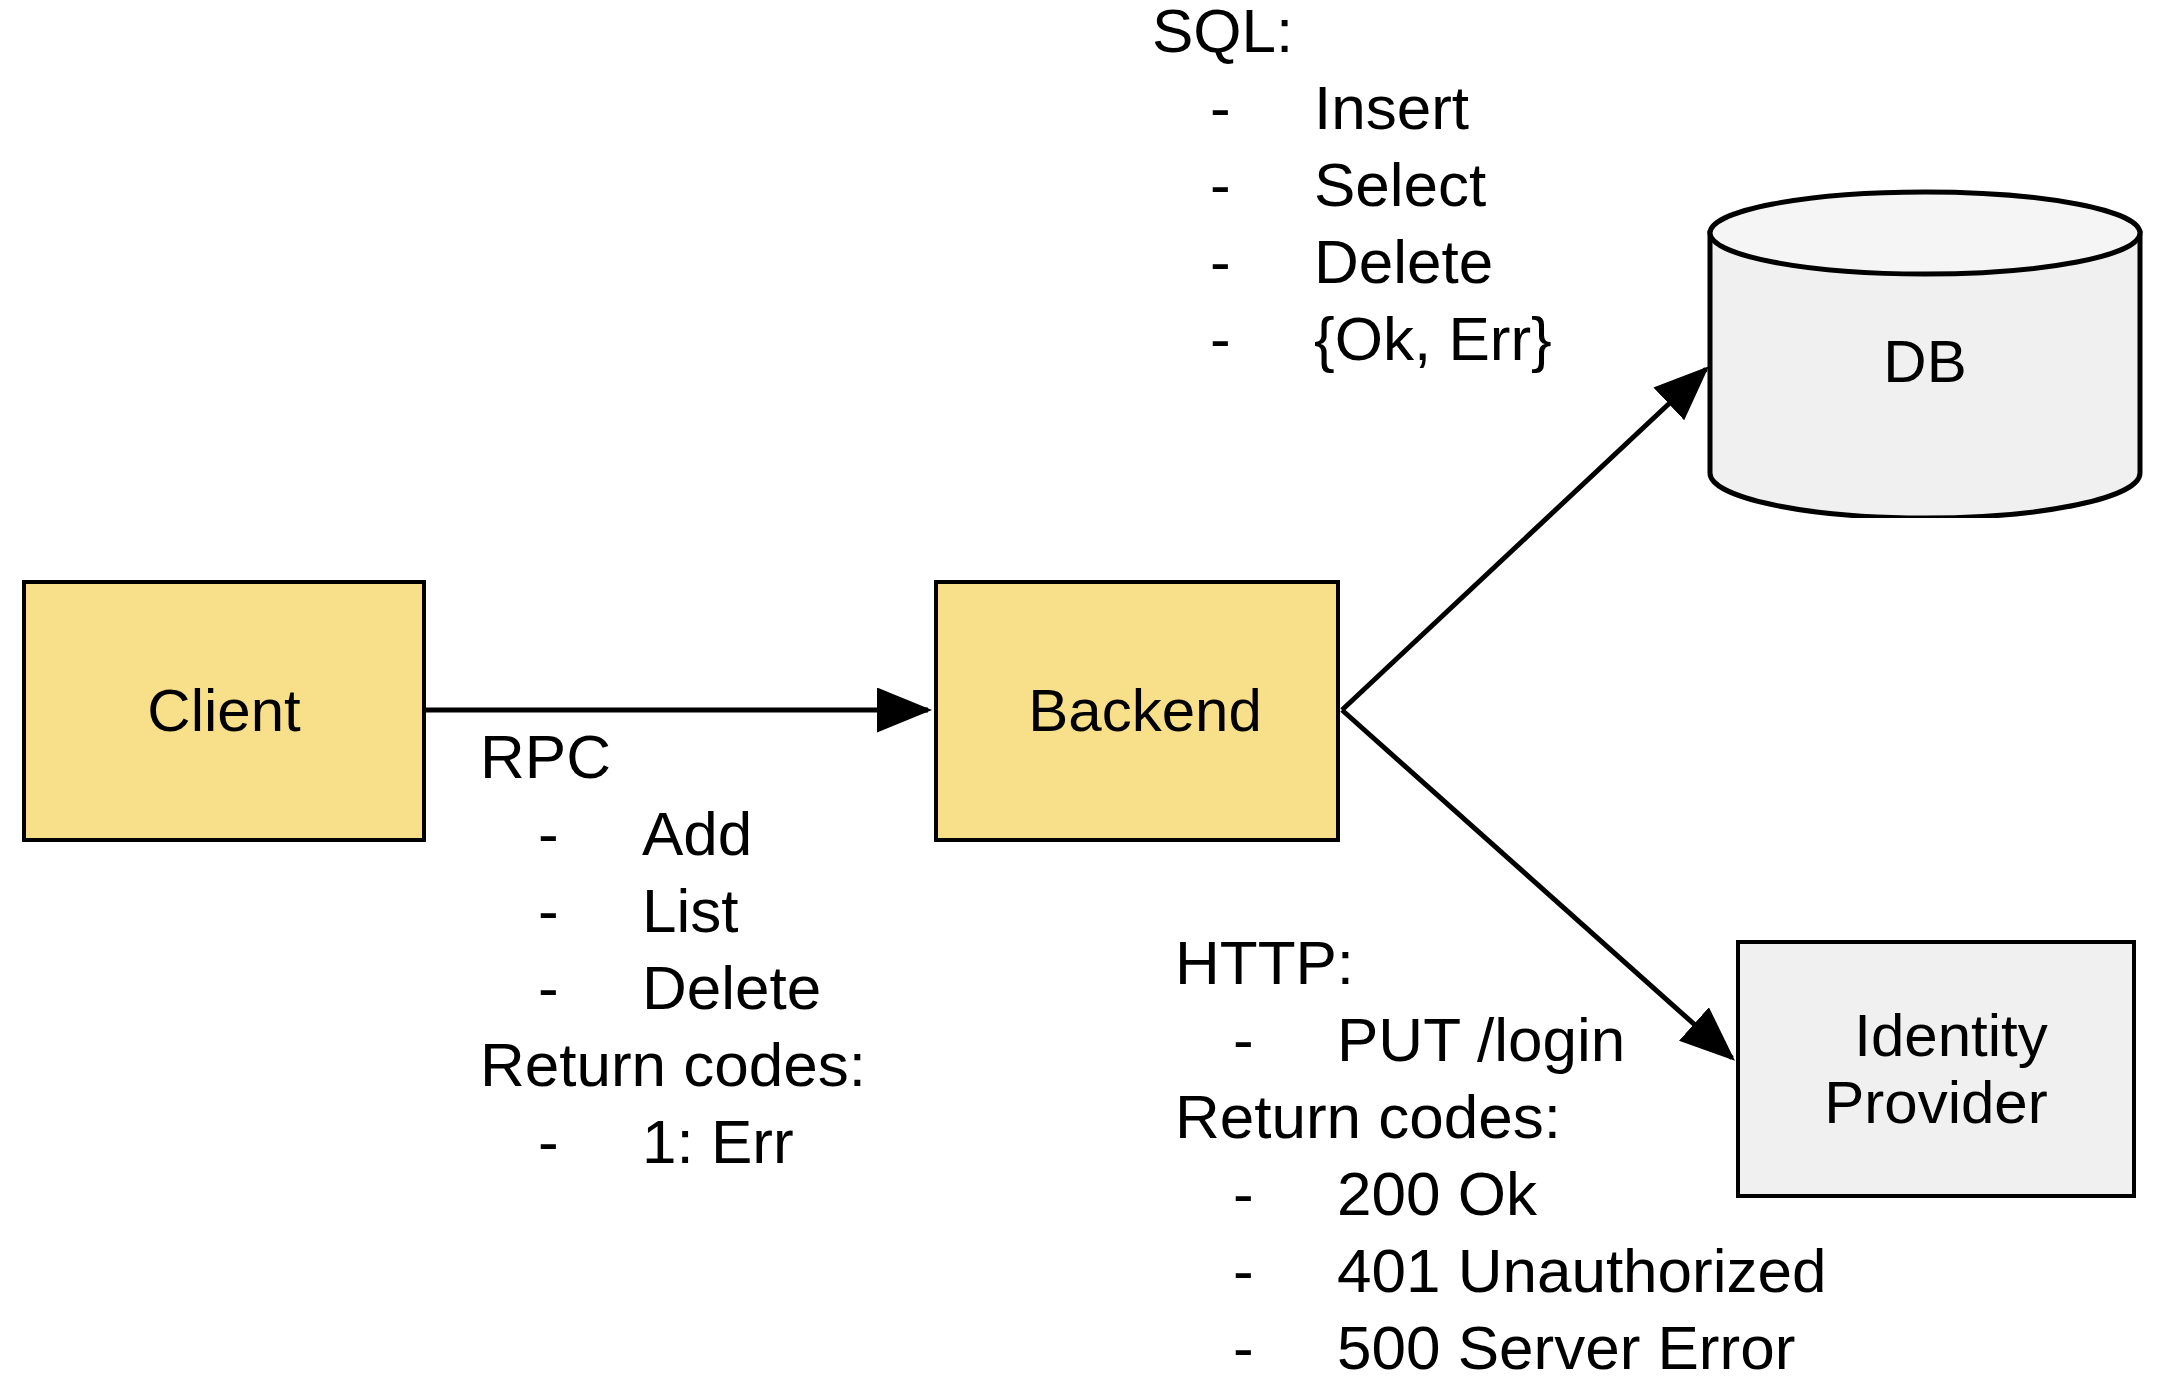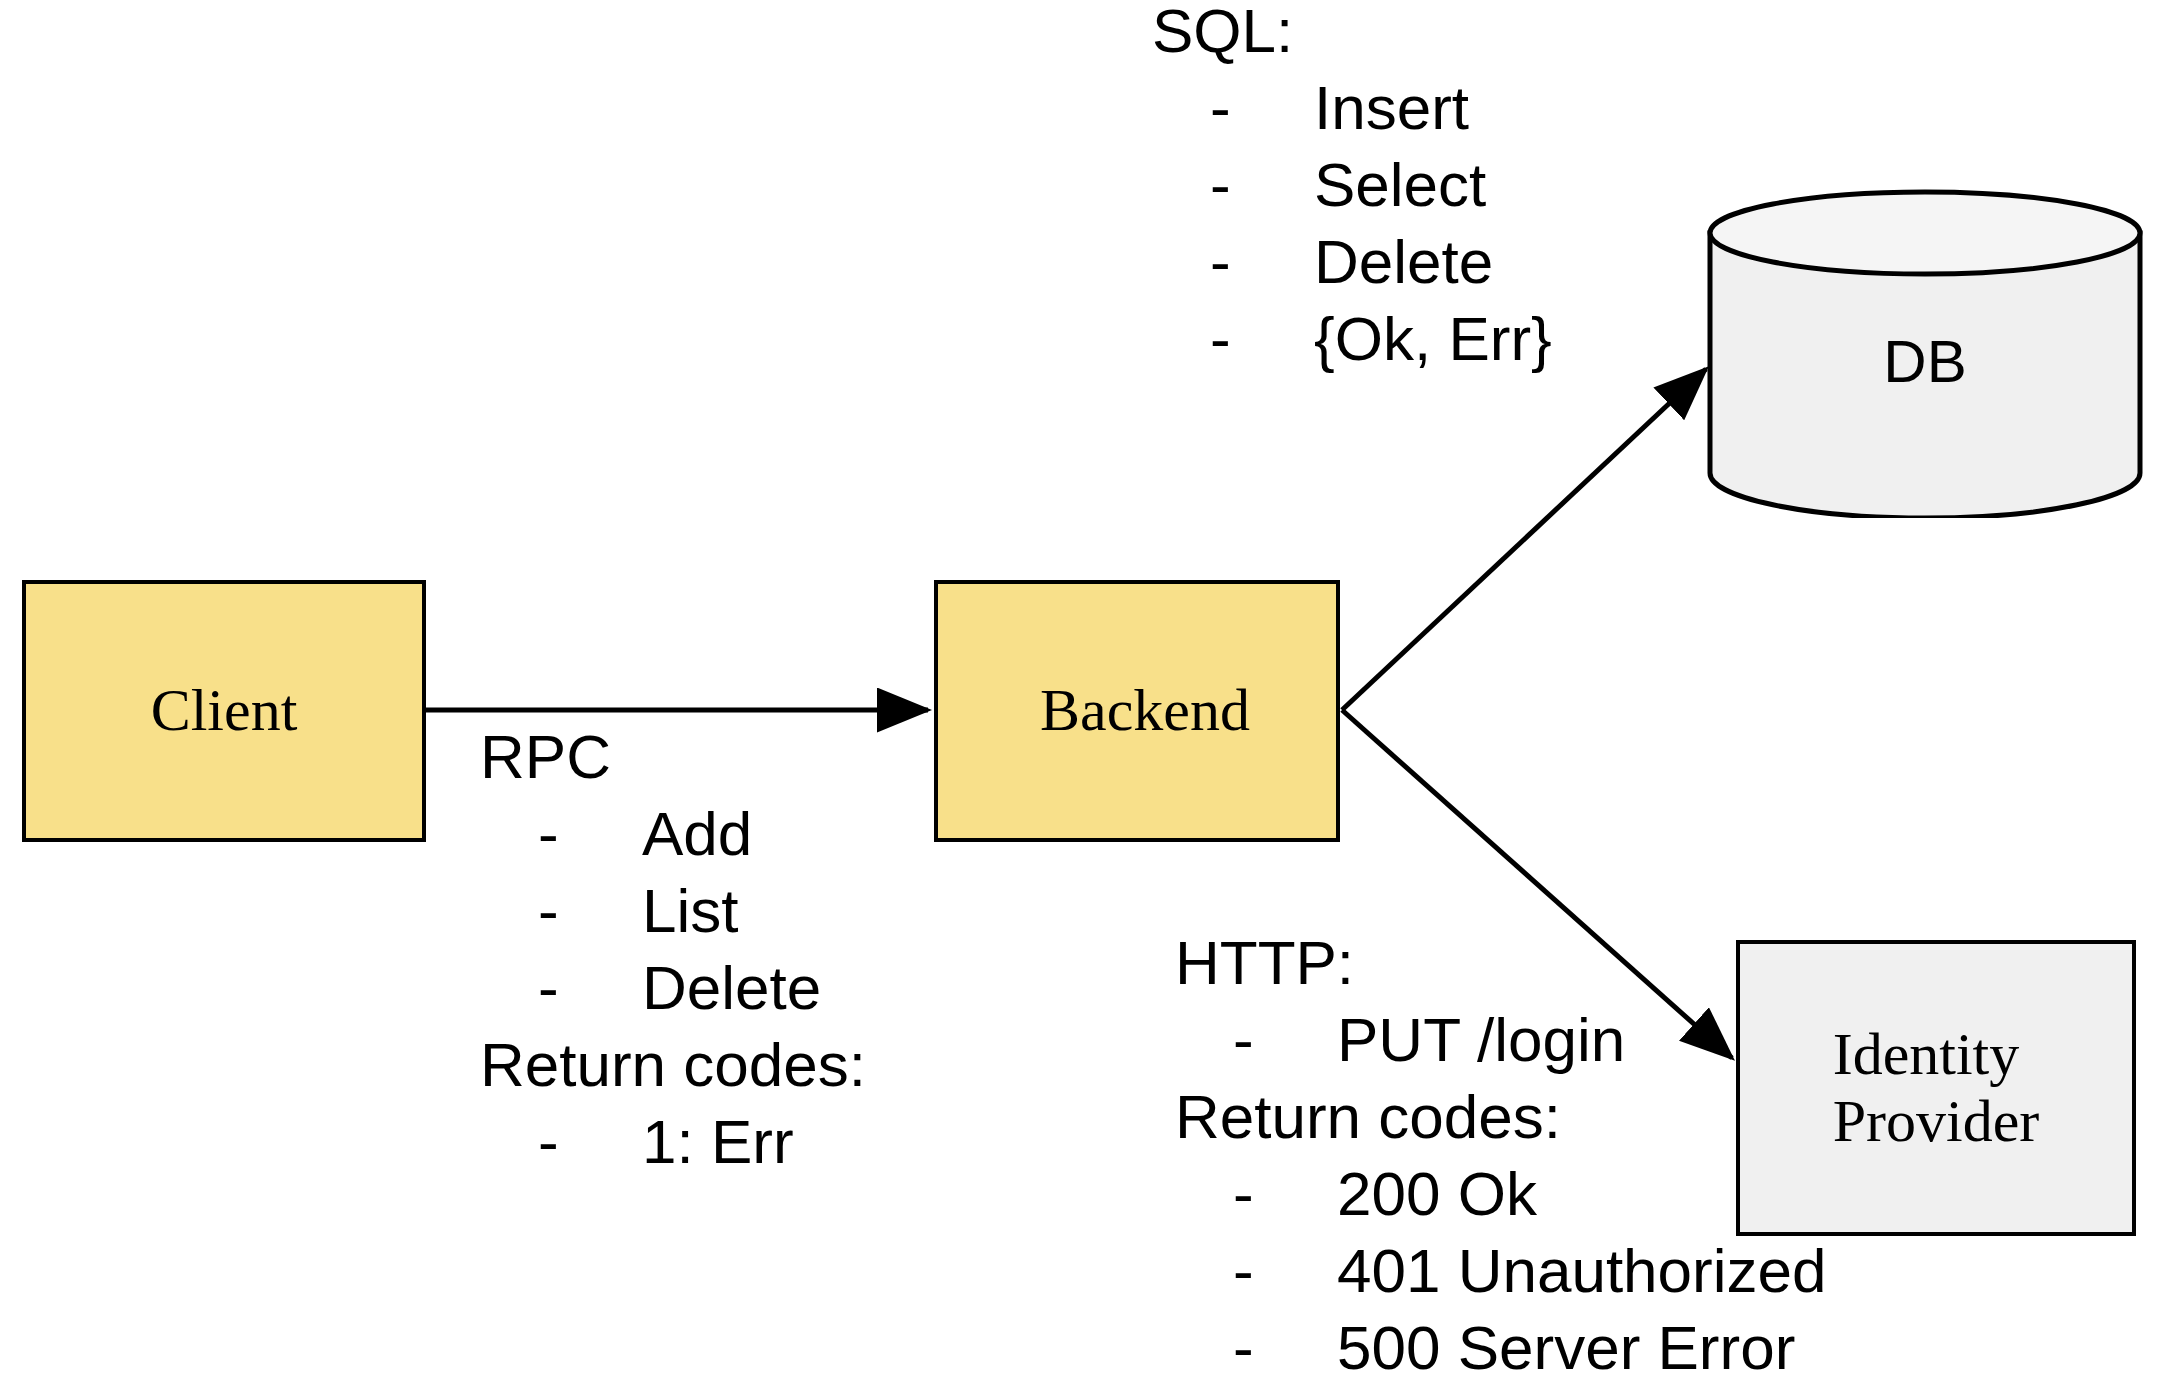--- a/index.html
+++ b/index.html
@@ -28,23 +28,22 @@
     pointer-events: none;
   }
 
   
   .node {
     position: absolute;
     box-sizing: border-box;
     display: flex;
     align-items: center;
     justify-content: center;
-    text-align: left;
+    text-align: right;
     line-height: 1.12;
-    font-family: Liberation Serif, serif;
   }
   .node-label {
     display: block;
     white-space: pre-line;
   }
 
   .box-rect {
     border: 4px solid #000000;
   }
   .box-client {
@@ -61,21 +60,21 @@
     width: 406px;
     height: 262px;
     background: #f8e08a;
     font-size: 60px;
     padding-left: 16px;
   }
   .box-idp {
     left: 1736px;
     top: 940px;
     width: 400px;
-    height: 296px;
+    height: 258px;
     background: #f0f0f0;
     font-size: 60px;
   }
 
   
   .cylinder {
     position: absolute;
     left: 1706px;
     top: 188px;
     width: 438px;

